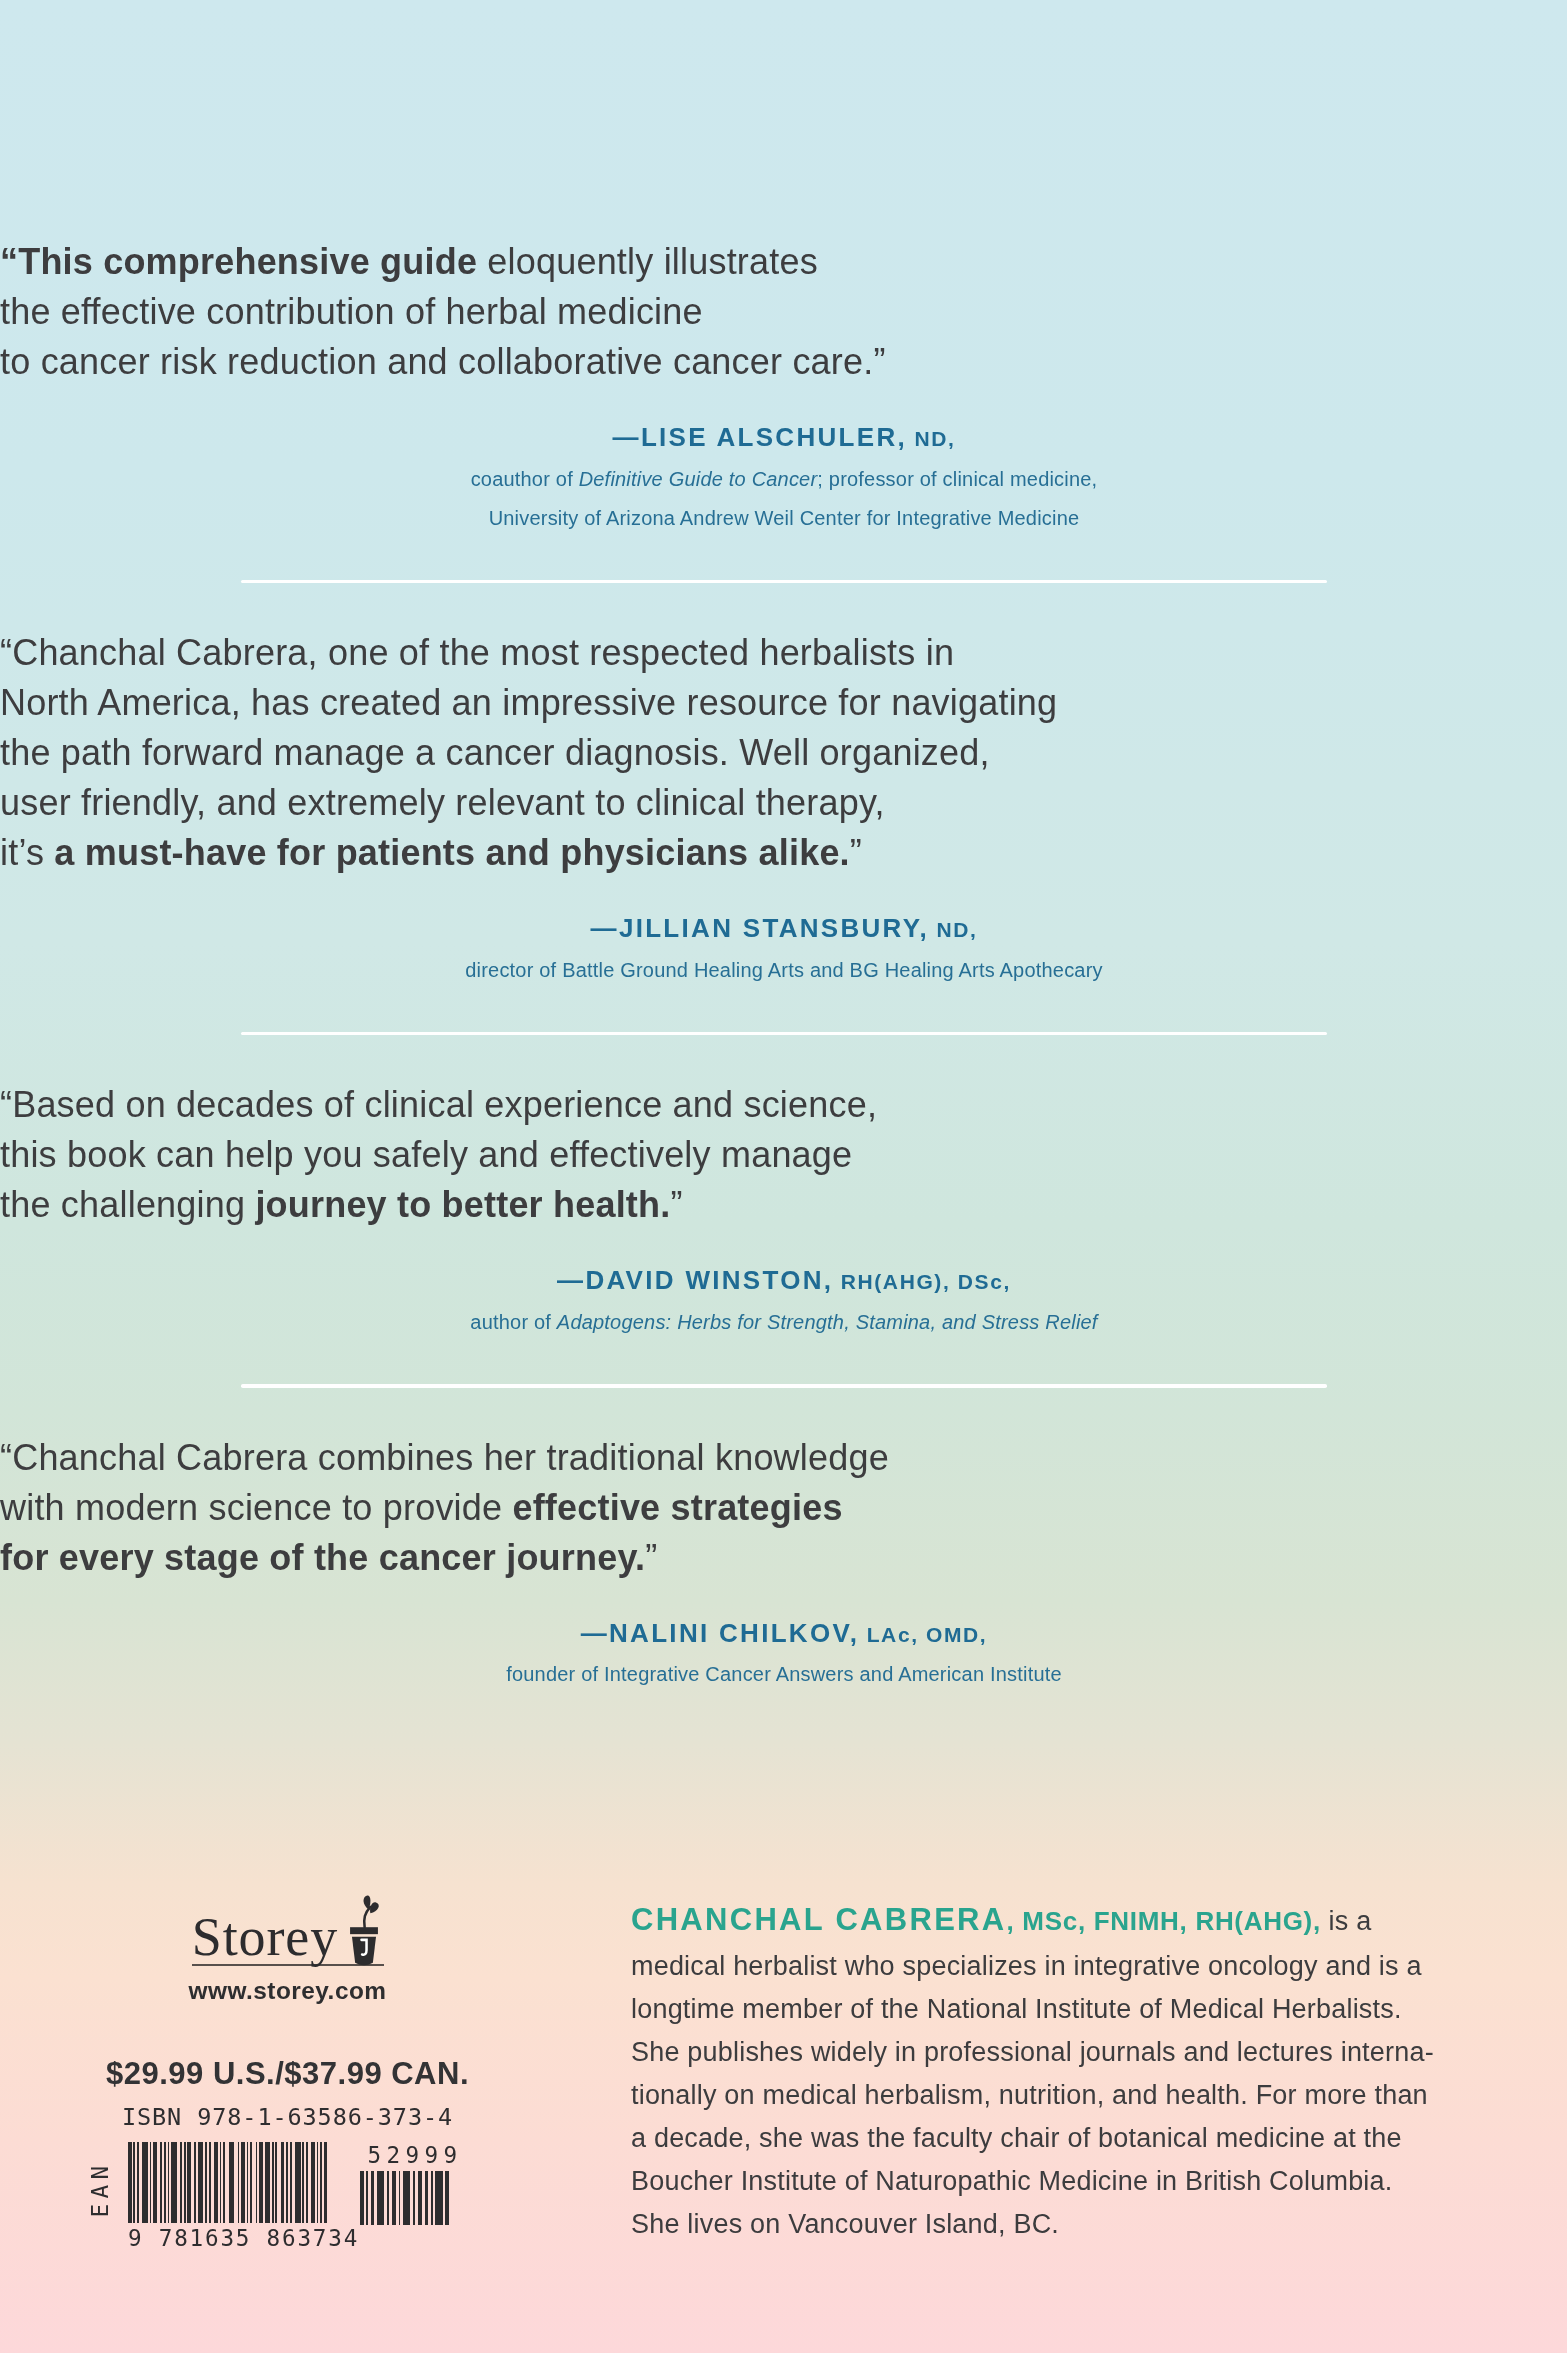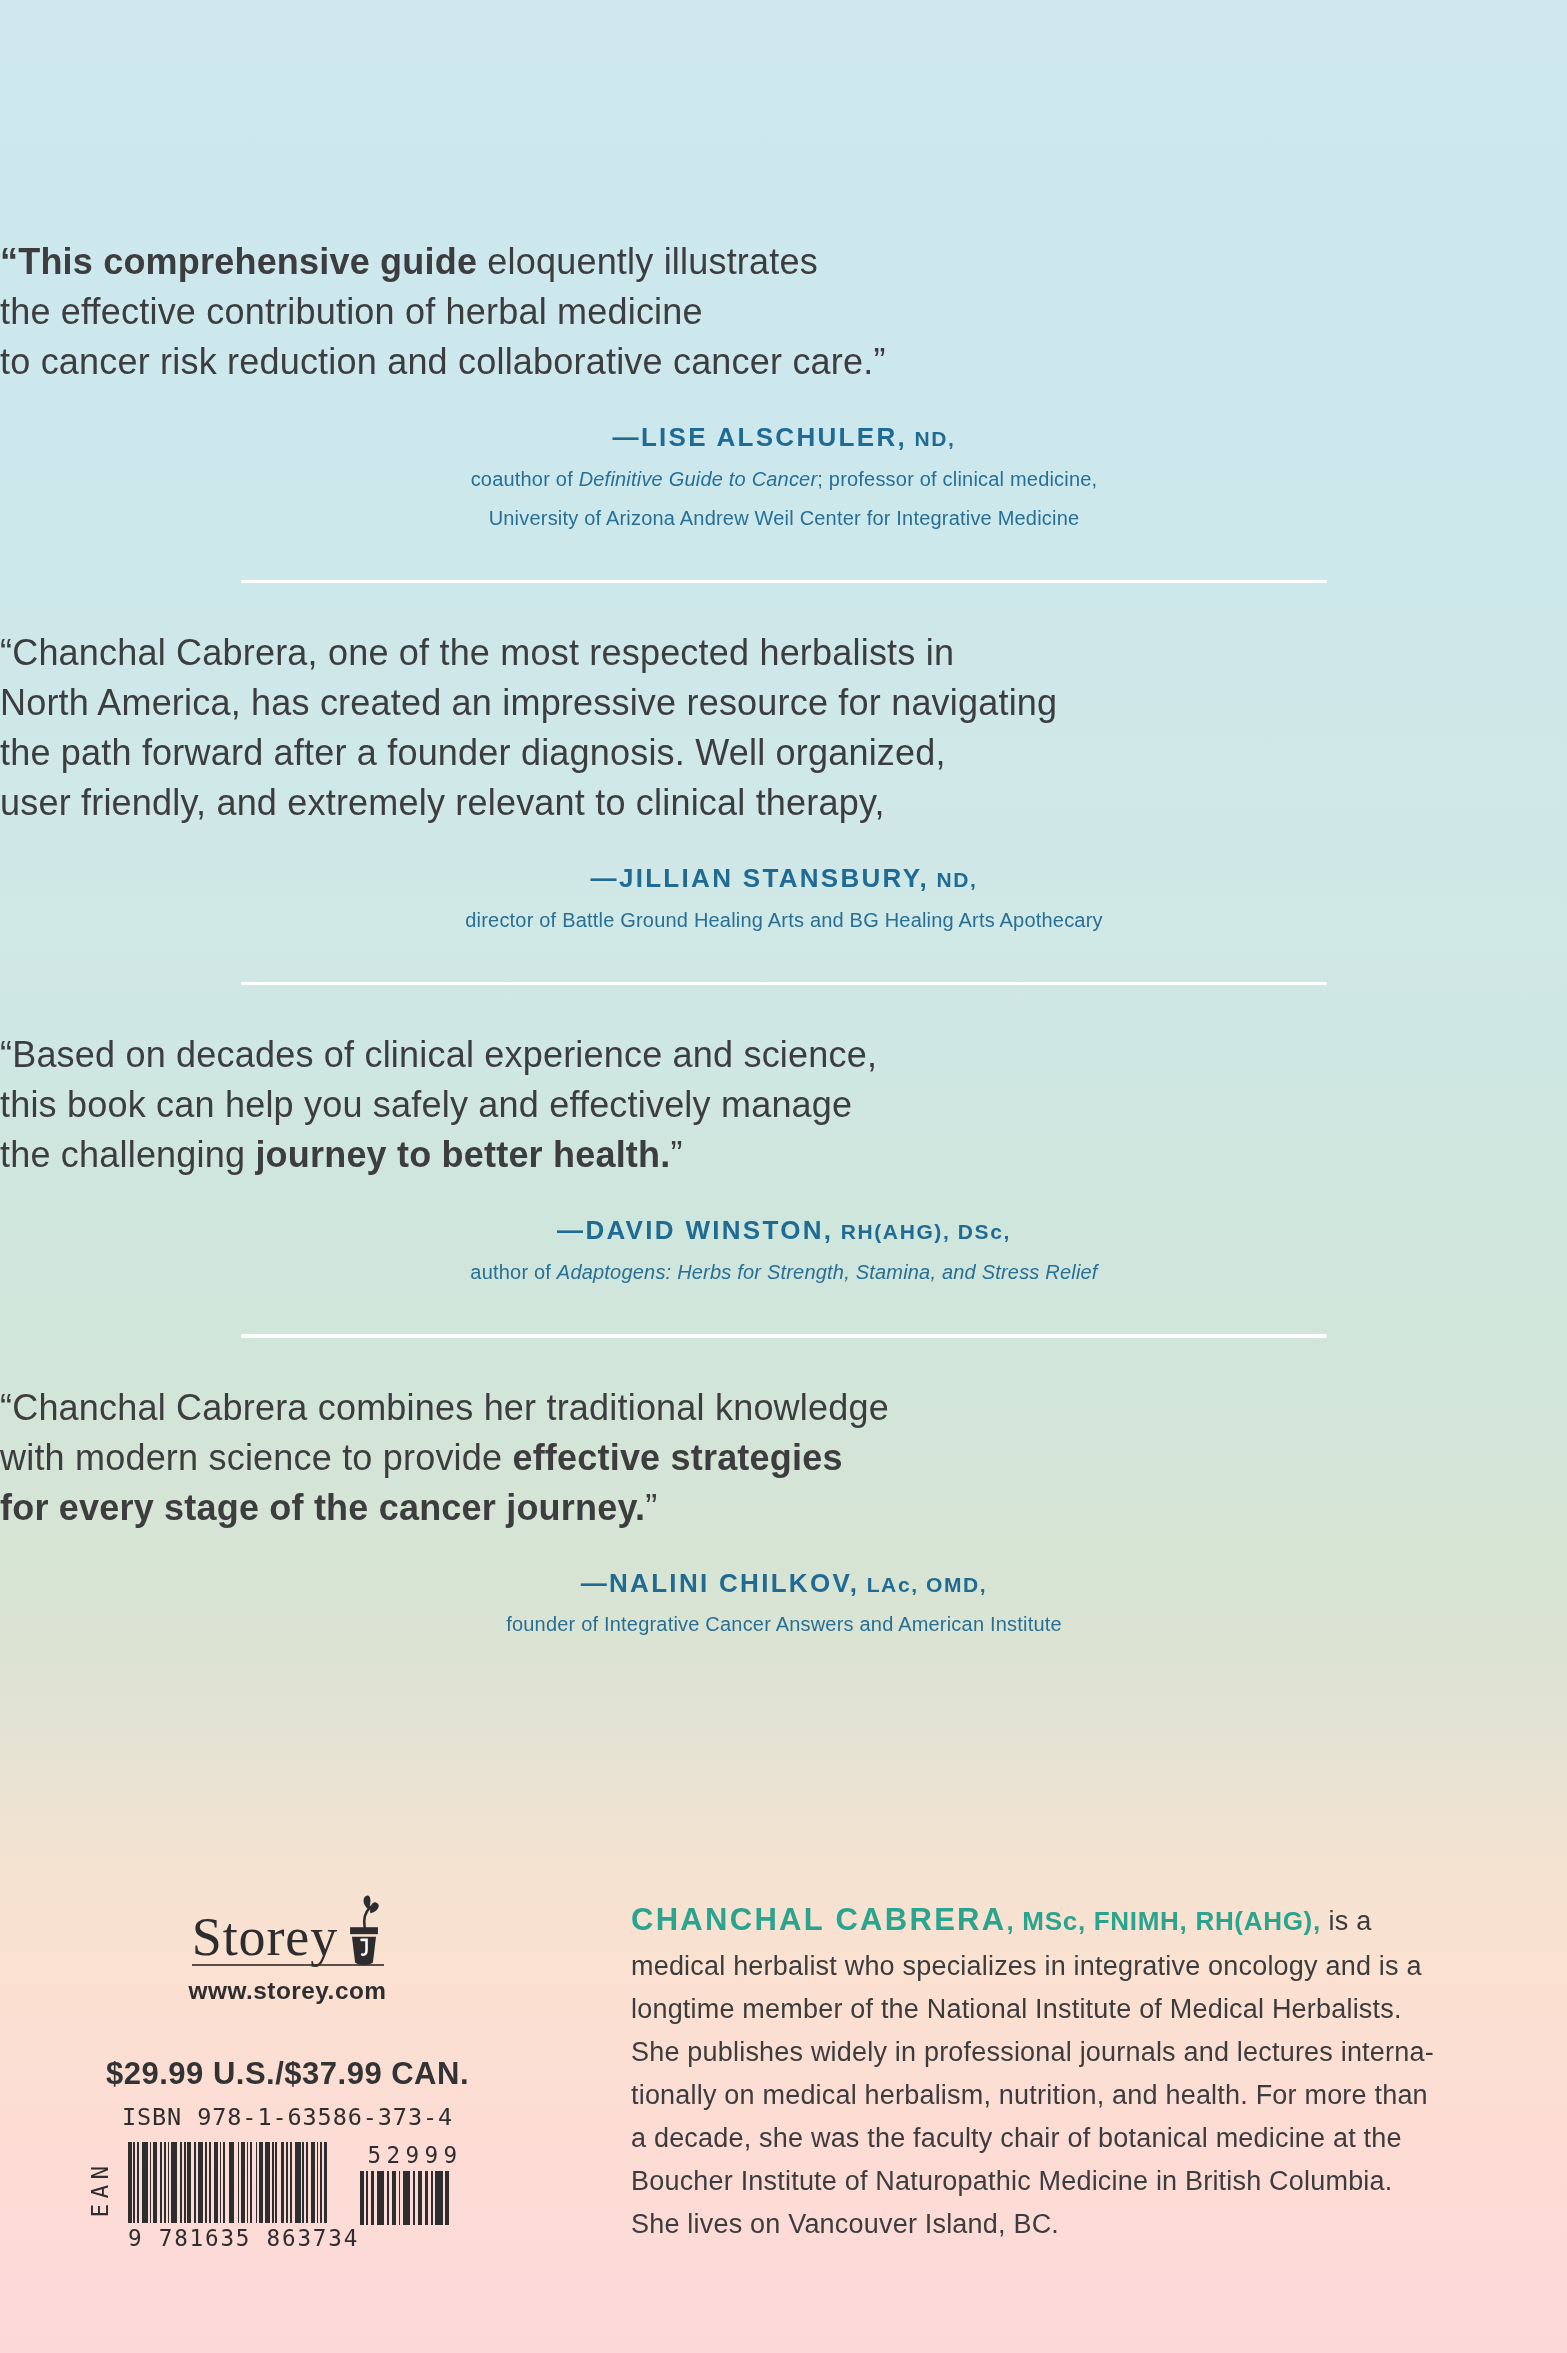--- a/index.html
+++ b/index.html
@@ -82,22 +82,23 @@
         <div class="details">
           <div class="dline"><span>coauthor of </span><span class="i">Definitive Guide to Cancer</span><span>; professor of clinical medicine,</span></div>
           <div class="dline"><span>University of Arizona Andrew Weil Center for Integrative Medicine</span></div>
         </div>
       </section>
       <div class="divider"></div>
       <section>
         <div>
           <div class="qline"><span>“Chanchal Cabrera, one of the most respected herbalists in</span></div>
           <div class="qline"><span>North America, has created an impressive resource for navigating</span></div>
-          <div class="qline"><span>the path forward after a founder diagnosis. Well organized,</span></div>
+          <div class="qline"><span>the path forward manage a cancer diagnosis. Well organized,</span></div>
           <div class="qline"><span>user friendly, and extremely relevant to clinical therapy,</span></div>
+          <div class="qline"><span>it’s </span><span class="b">a must-have for patients and physicians alike.</span><span>”</span></div>
         </div>
         <div class="attr-name"><span>—JILLIAN STANSBURY,</span><span class="creds"> ND,</span></div>
         <div class="details">
           <div class="dline"><span>director of Battle Ground Healing Arts and BG Healing Arts Apothecary</span></div>
         </div>
       </section>
       <div class="divider"></div>
       <section>
         <div>
           <div class="qline"><span>“Based on decades of clinical experience and science,</span></div>

